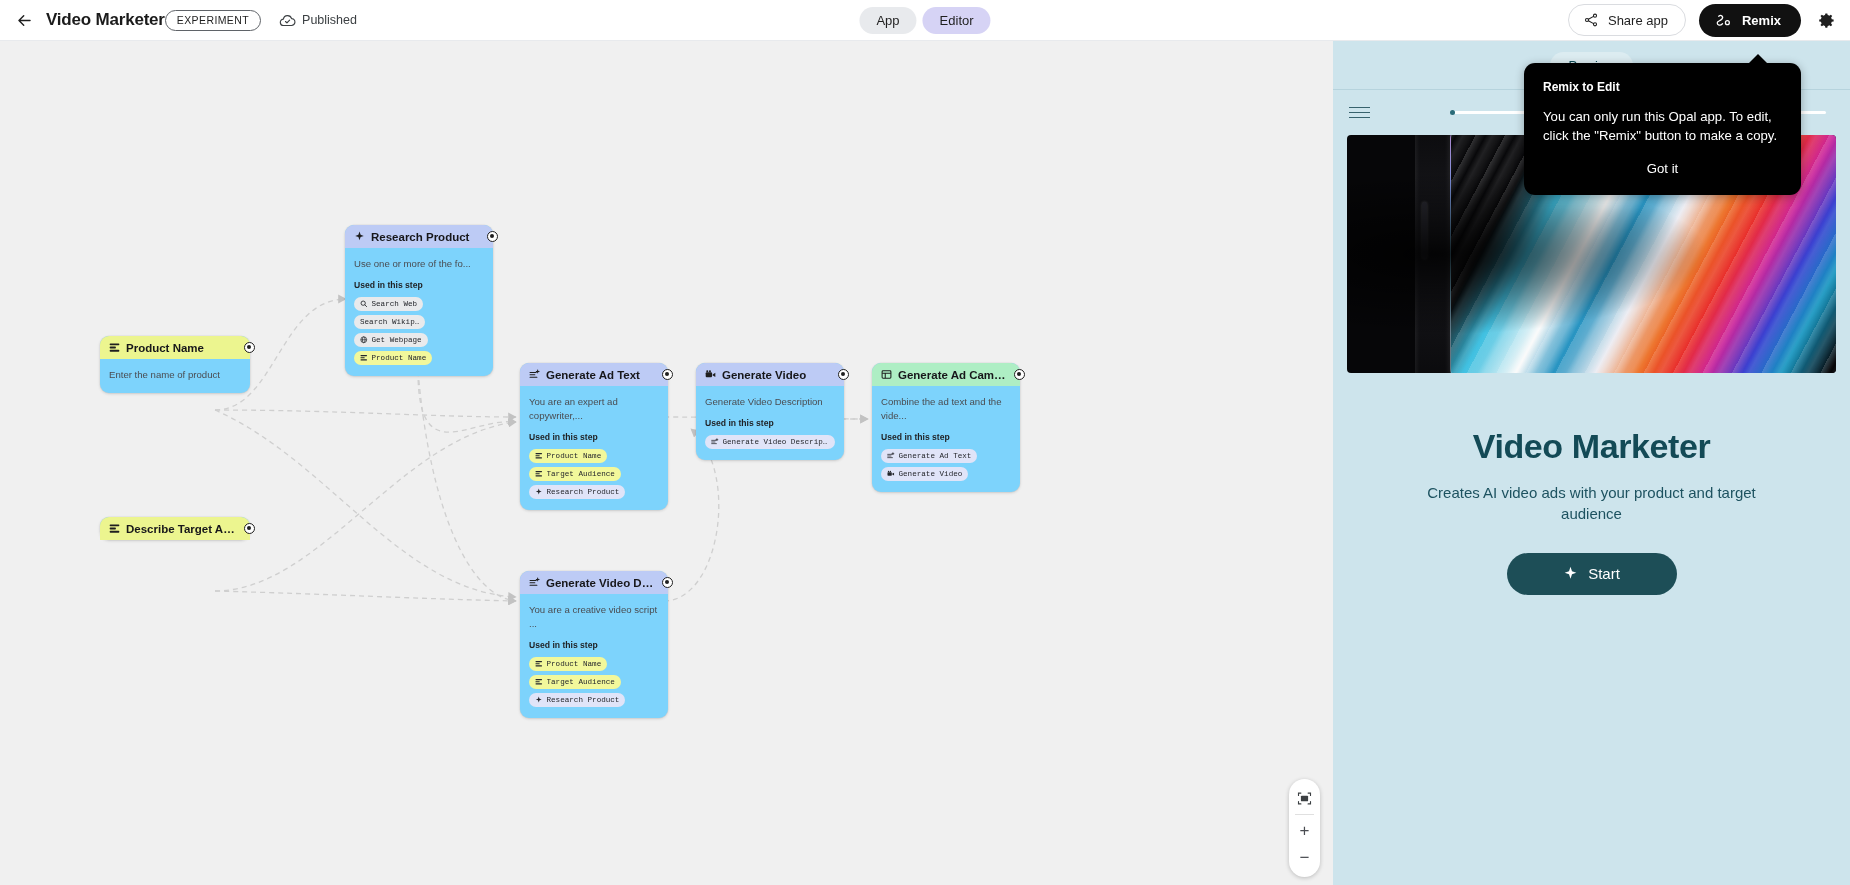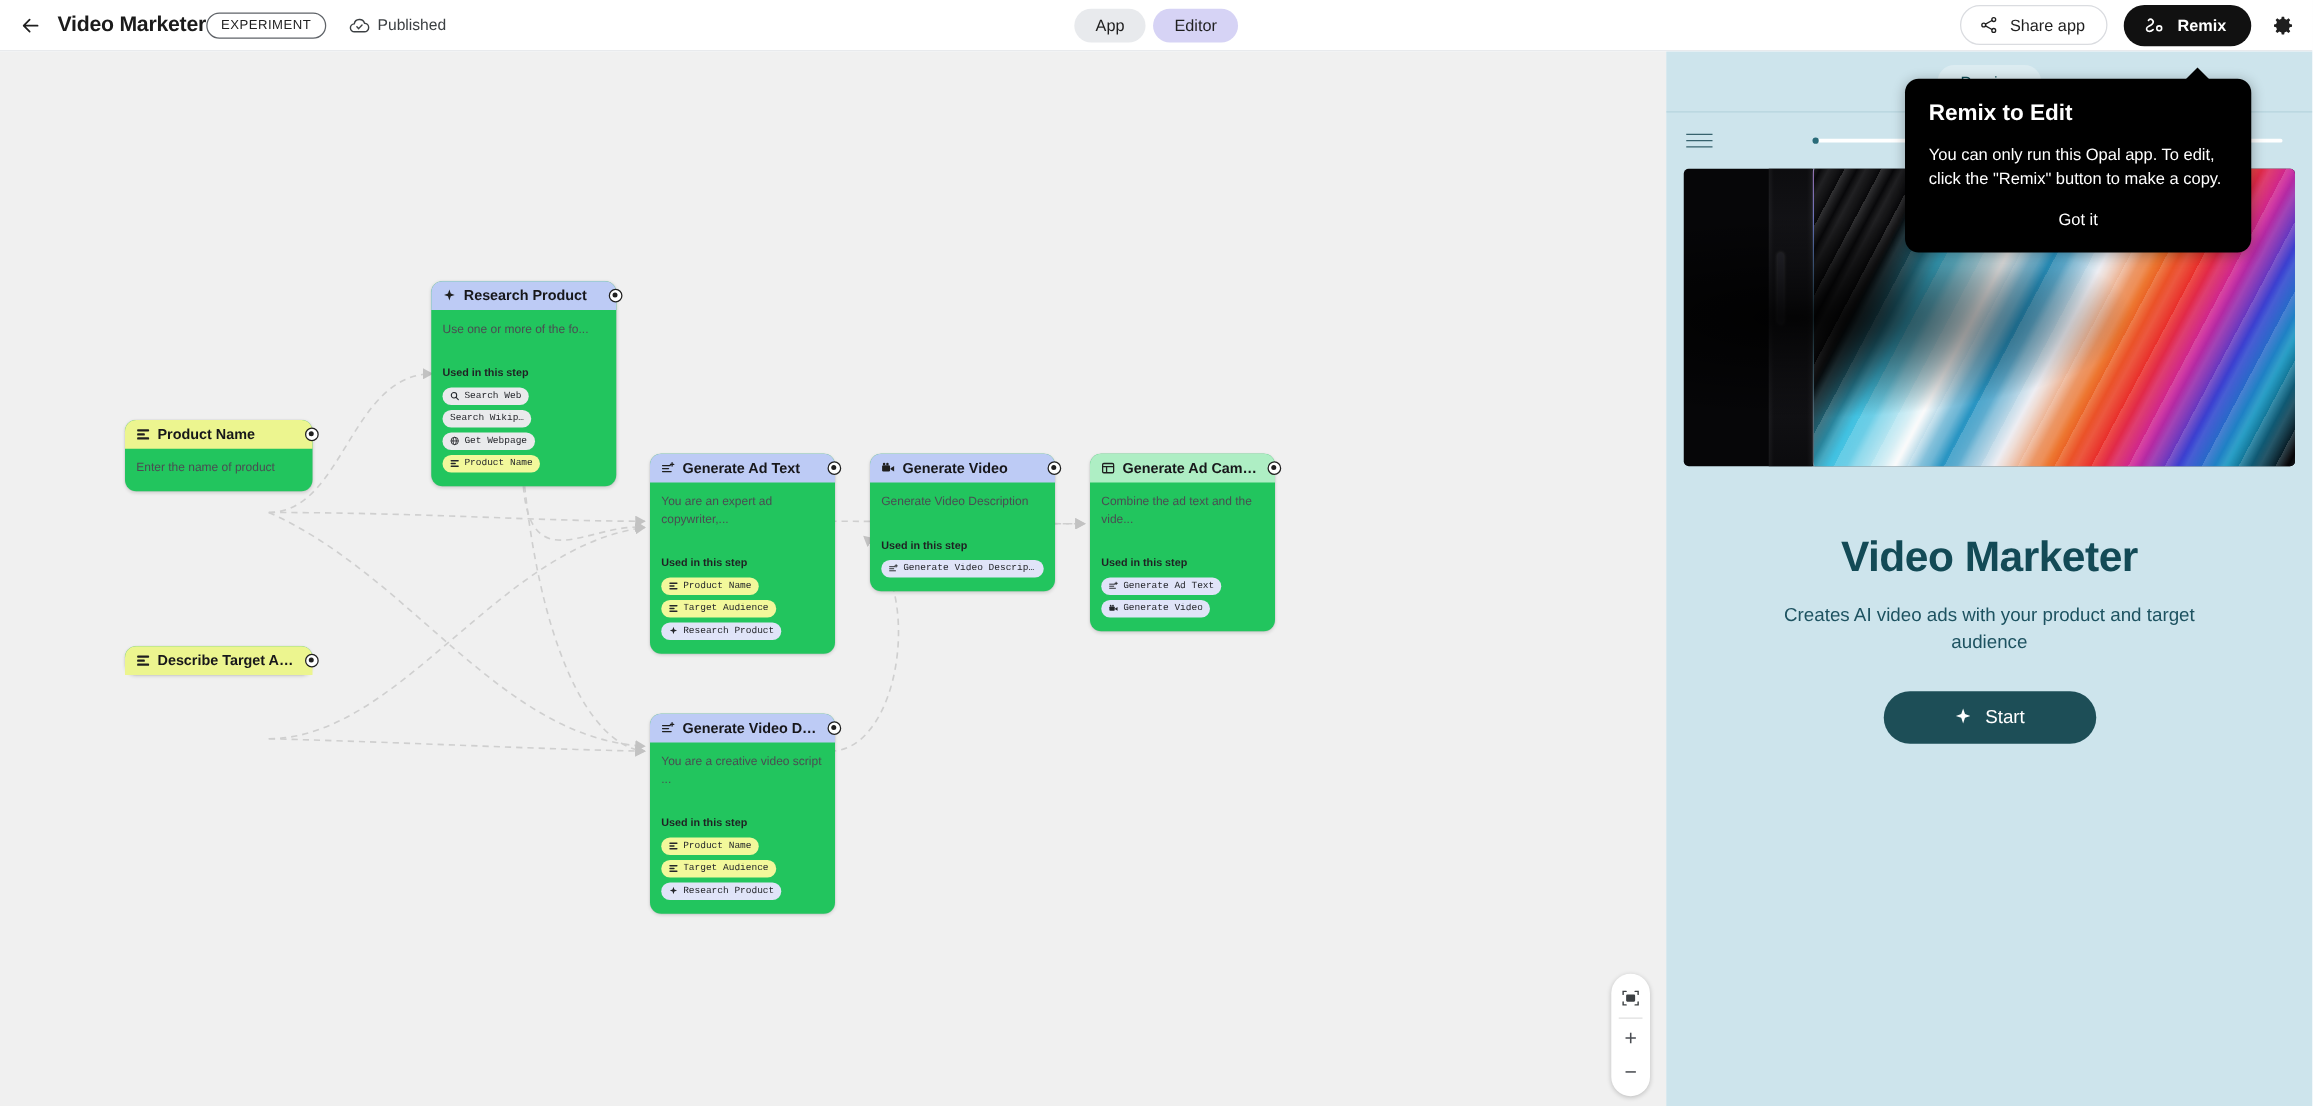--- a/index.html
+++ b/index.html
@@ -65,37 +65,37 @@
 
   
   .canvas {
     position: absolute; left: 0; top: 41px; width: 1333px; height: 844px;
     background: #f0f0f0; overflow: hidden;
   }
   #edges { position: absolute; left: 0; top: 0; width: 1333px; height: 844px; }
 
   
   .node {
-    position: absolute; background: #22c55e; border-radius: 9px;
+    position: absolute; background: #7dd3fc; border-radius: 9px;
     box-shadow: 0 1px 3px rgba(0,0,0,.14), 0 0 0 .5px rgba(0,0,0,.05);
     overflow: visible; z-index: 5;
   }
   .node-head {
     height: 23px; border-radius: 9px 9px 0 0; padding: 0 9px;
     display: flex; align-items: center; gap: 6px;
     font-size: 11.5px; font-weight: 600; color: #17171a;
   }
   .node-head.yellow { background: #ecf58f; }
   .node-head.blue   { background: #bdcbf5; }
   .node-head.green  { background: #aeeec4; }
   .node-head .ttl { flex: 1; white-space: nowrap; overflow: hidden; text-overflow: ellipsis; }
   .node-body { padding: 9px 9px 11px 9px; }
   .node-desc { font-size: 9.6px; color: #4a4d52; line-height: 1.45; }
   .node-desc.center { text-align: center; padding: 4px 6px; }
-  .used-lbl { font-size: 8.6px; font-weight: 700; color: #1f2023; margin: 22px 0 7px; }
+  .used-lbl { font-size: 8.6px; font-weight: 700; color: #1f2023; margin: 9px 0 7px; }
   .chips { display: flex; flex-wrap: wrap; gap: 4px; }
   .chip {
     height: 14px; padding: 0 6px; border-radius: 7px;
     display: inline-flex; align-items: center; gap: 4px;
     font-family: "Liberation Mono", monospace; font-size: 7.6px;
     color: #24262b; white-space: nowrap; max-width: 100%;
   }
   .chip.grey   { background: #e9eaec; }
   .chip.yellow { background: #f2f89b; }
   .chip.lav    { background: #e0e4f8; }
@@ -211,21 +211,21 @@
     position: absolute; left: 1524px; top: 63px; width: 277px;
     background: #000; color: #fff; border-radius: 11px;
     padding: 17px 19px 19px; z-index: 60;
     box-shadow: 0 2px 10px rgba(0,0,0,.3);
   }
   .tooltip::before {
     content: ''; position: absolute; right: 33px; top: -9px;
     border-left: 10px solid transparent; border-right: 10px solid transparent;
     border-bottom: 10px solid #000;
   }
-  .tt-title { font-size: 18px; font-weight: 700; margin-bottom: 13px; }
+  .tt-title { font-size: 12px; font-weight: 700; margin-bottom: 13px; }
   .tt-body  { font-size: 13.2px; line-height: 1.45; }
   .tt-cta   { font-size: 13.2px; margin-top: 16px; cursor: pointer; text-align: center; }
 </style>
 </head>
 <body>
 
 <div id="app">
 
   <div class="topbar">
     <div class="back-btn">

